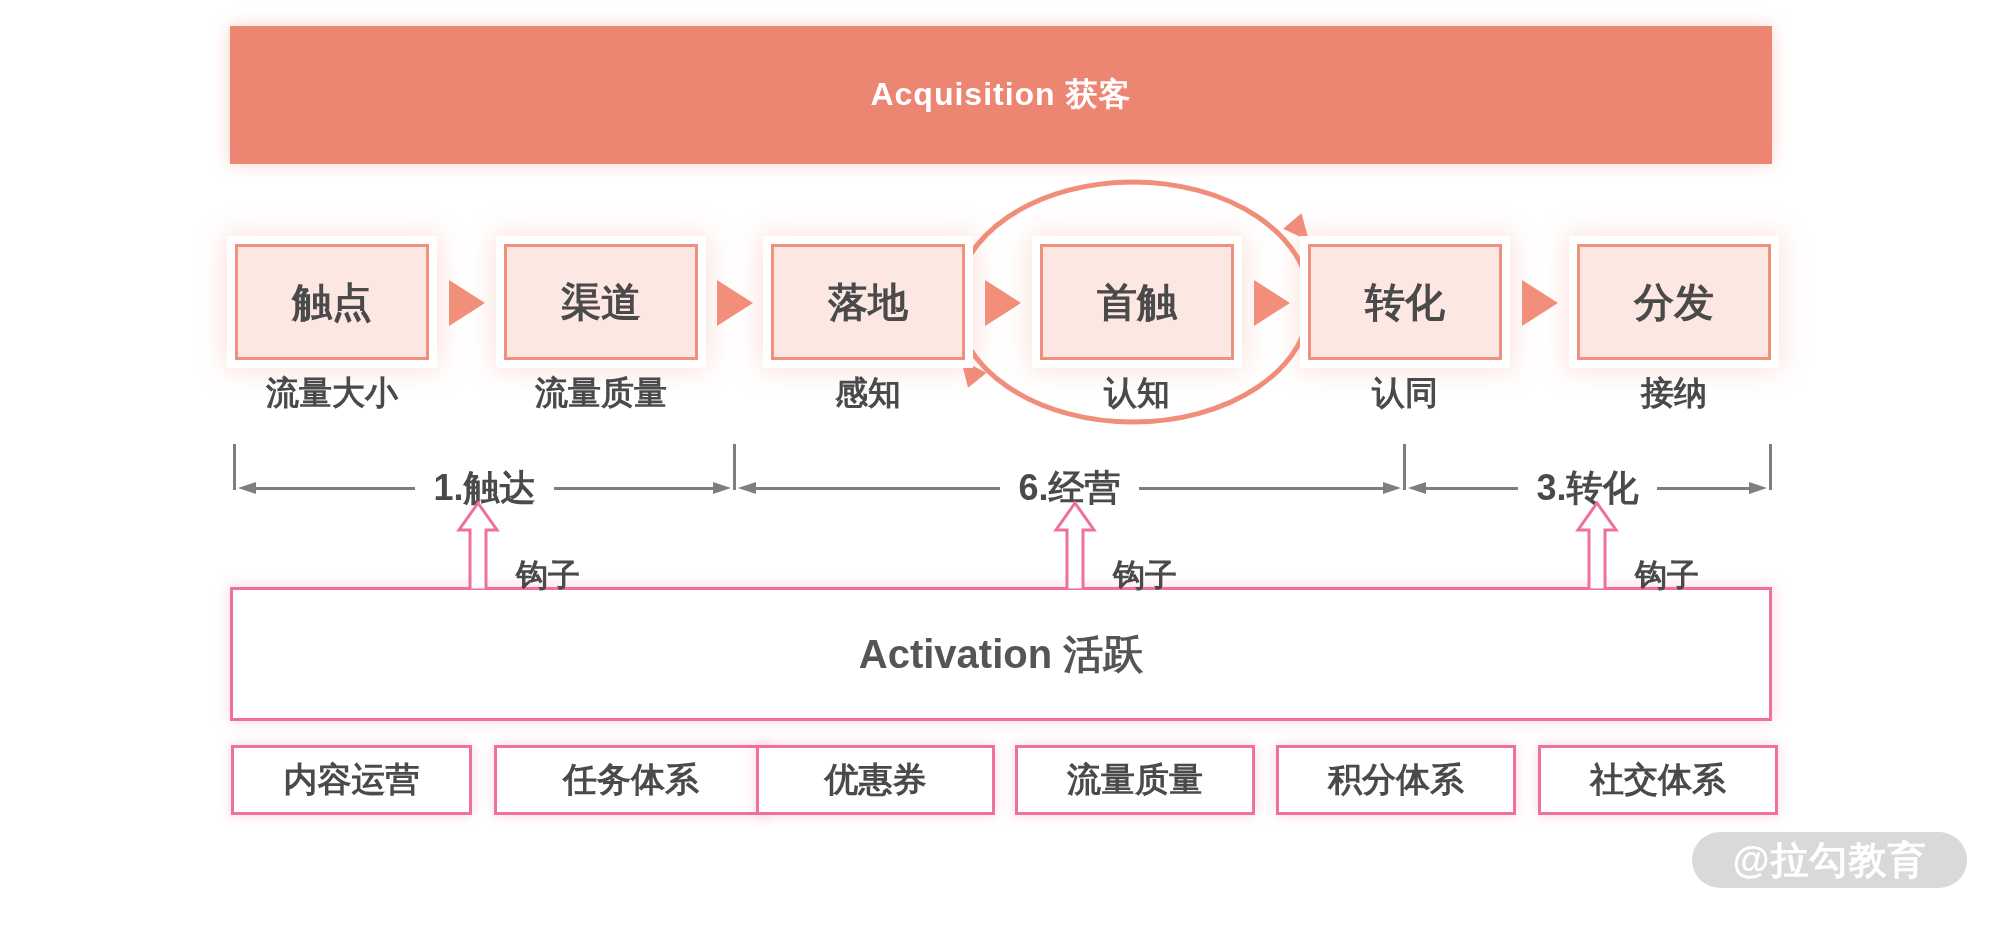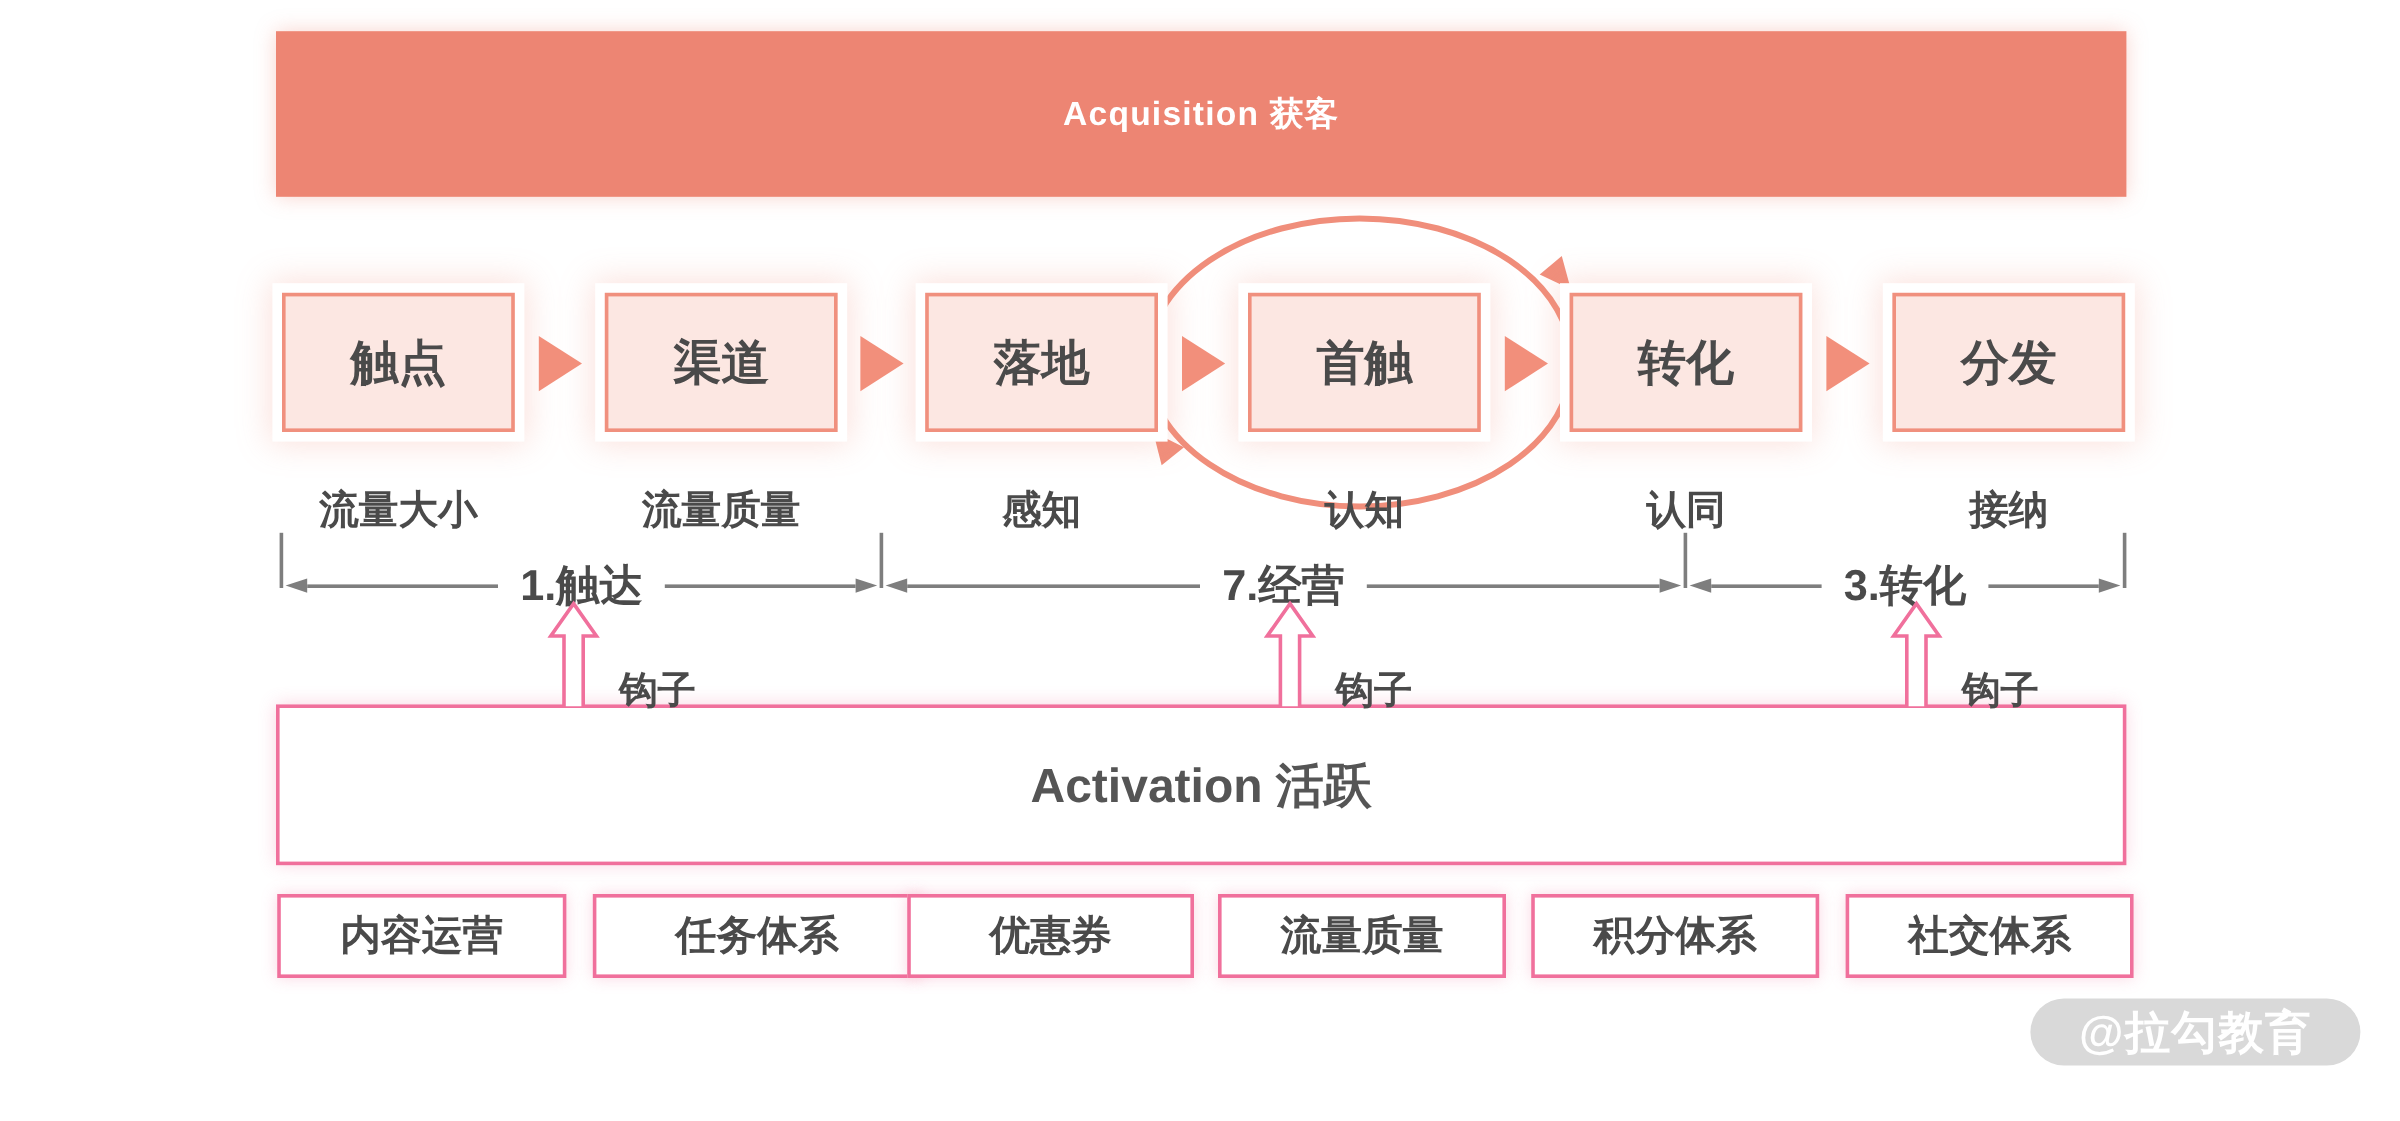--- a/index.html
+++ b/index.html
@@ -14,41 +14,41 @@
   }
   *{margin:0;padding:0;box-sizing:border-box;}
   body{background:#fff;font-family:"Liberation Sans","DejaVu Sans",sans-serif;}
   .canvas{position:relative;width:2000px;height:934px;background:#ffffff;overflow:hidden;}
 
   
   .banner{
     position:absolute;left:230px;top:26px;width:1542px;height:138px;
     background:var(--salmon);
     display:flex;align-items:center;justify-content:center;
-    color:#ffffff;font-size:28px;font-weight:700;letter-spacing:1px;
+    color:#ffffff;font-size:32px;font-weight:700;letter-spacing:1px;
     box-shadow:0 0 16px rgba(237,133,115,.35);
   }
 
   
   .loop-svg{position:absolute;left:0;top:0;width:2000px;height:934px;z-index:1;pointer-events:none;}
 
   
   .stage{
     position:absolute;top:244px;width:194px;height:116px;z-index:2;
     background:var(--salmon-fill);
     border:3px solid var(--salmon-border);
     display:flex;align-items:center;justify-content:center;
     font-size:40px;font-weight:700;color:var(--text-dark);
     box-shadow:0 0 0 8px #ffffff,0 0 26px 10px rgba(240,144,126,.28);
     text-align:center;
   }
   .sublabel{
     position:absolute;top:372px;width:194px;height:42px;z-index:2;
     text-align:center;font-size:33px;font-weight:700;color:var(--text-dark);
-    white-space:nowrap;display:flex;align-items:center;justify-content:center;margin-top:32px;
+    white-space:nowrap;display:flex;align-items:center;justify-content:center;
   }
   .flow-arrow{
     position:absolute;top:280px;width:0;height:0;z-index:2;
     border-top:23px solid transparent;border-bottom:23px solid transparent;
     border-left:36px solid var(--arrow-salmon);
   }
 
   
   .dim-tick{position:absolute;top:444px;width:3px;height:46px;background:var(--dim-gray);z-index:2;}
   .dim-seg{
@@ -151,21 +151,21 @@
   <div class="dim-seg" style="left:238px;width:493px">
     <div class="dim-arrow-l"></div>
     <div class="dim-line"></div>
     <div class="dim-label">1.触达</div>
     <div class="dim-line"></div>
     <div class="dim-arrow-r"></div>
   </div>
   <div class="dim-seg" style="left:738px;width:663px">
     <div class="dim-arrow-l"></div>
     <div class="dim-line"></div>
-    <div class="dim-label">7.经营</div>
+    <div class="dim-label">6.经营</div>
     <div class="dim-line"></div>
     <div class="dim-arrow-r"></div>
   </div>
   <div class="dim-seg" style="left:1408px;width:359px">
     <div class="dim-arrow-l"></div>
     <div class="dim-line"></div>
     <div class="dim-label">3.转化</div>
     <div class="dim-line"></div>
     <div class="dim-arrow-r"></div>
   </div>

